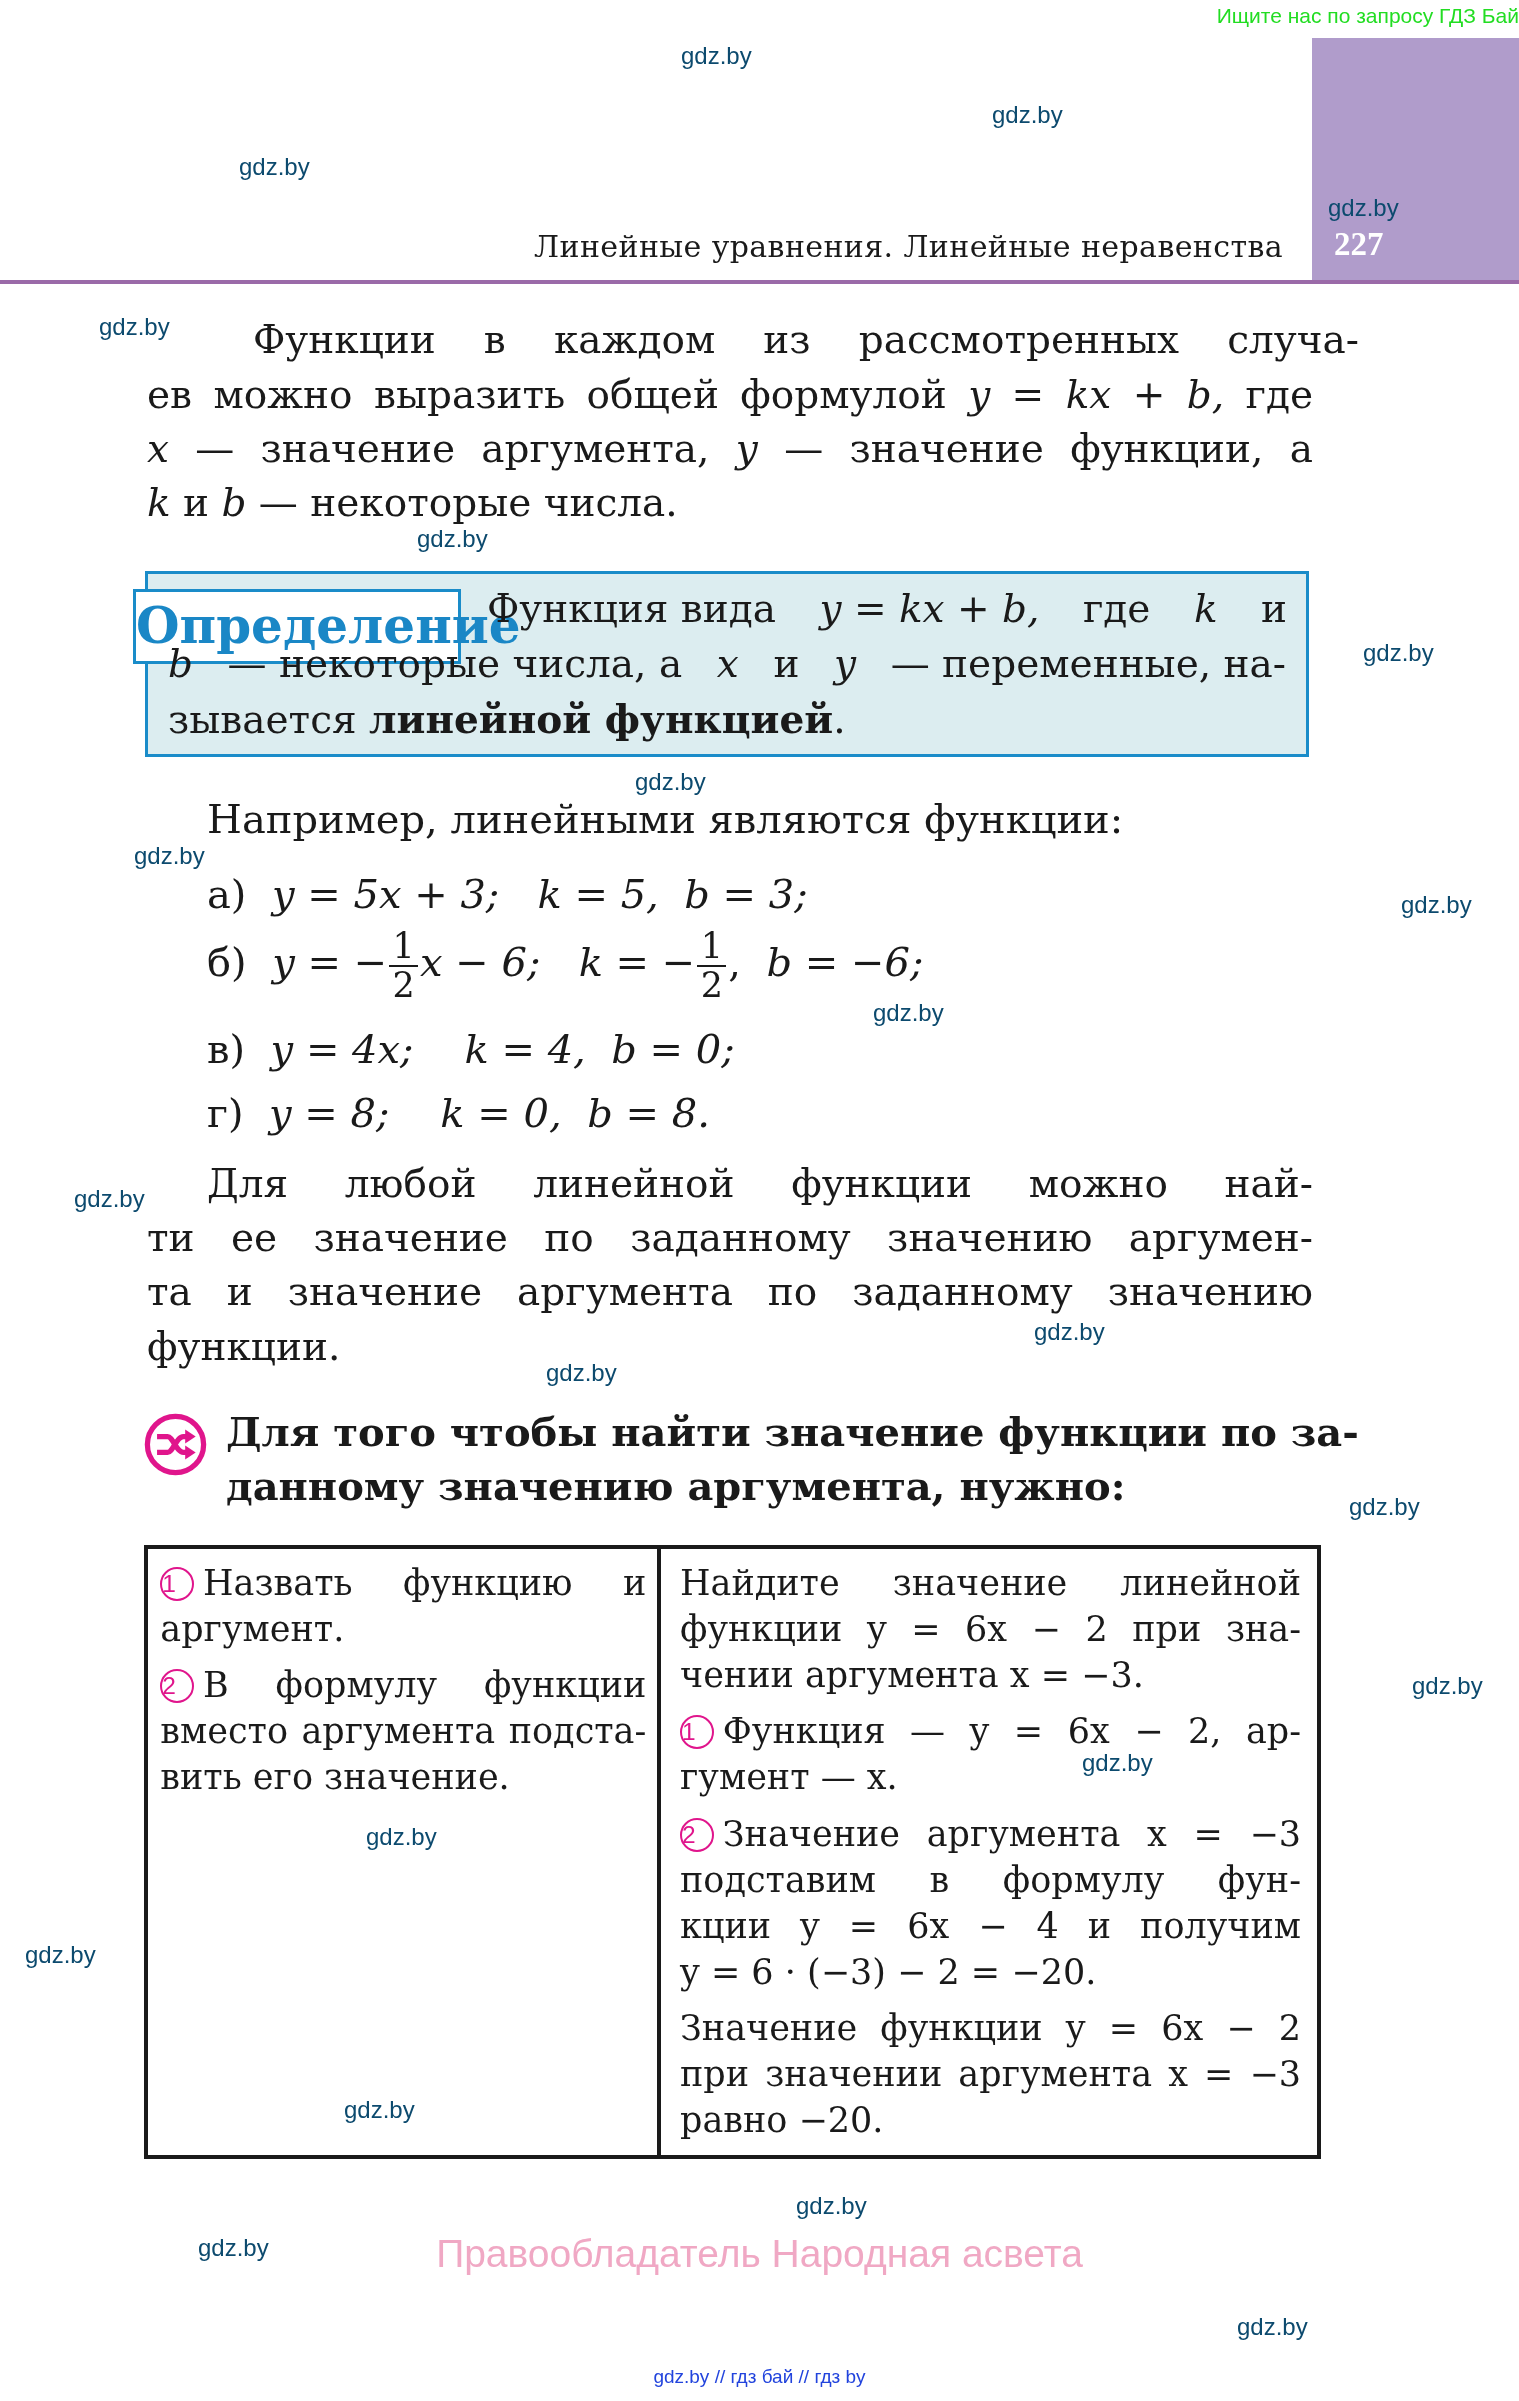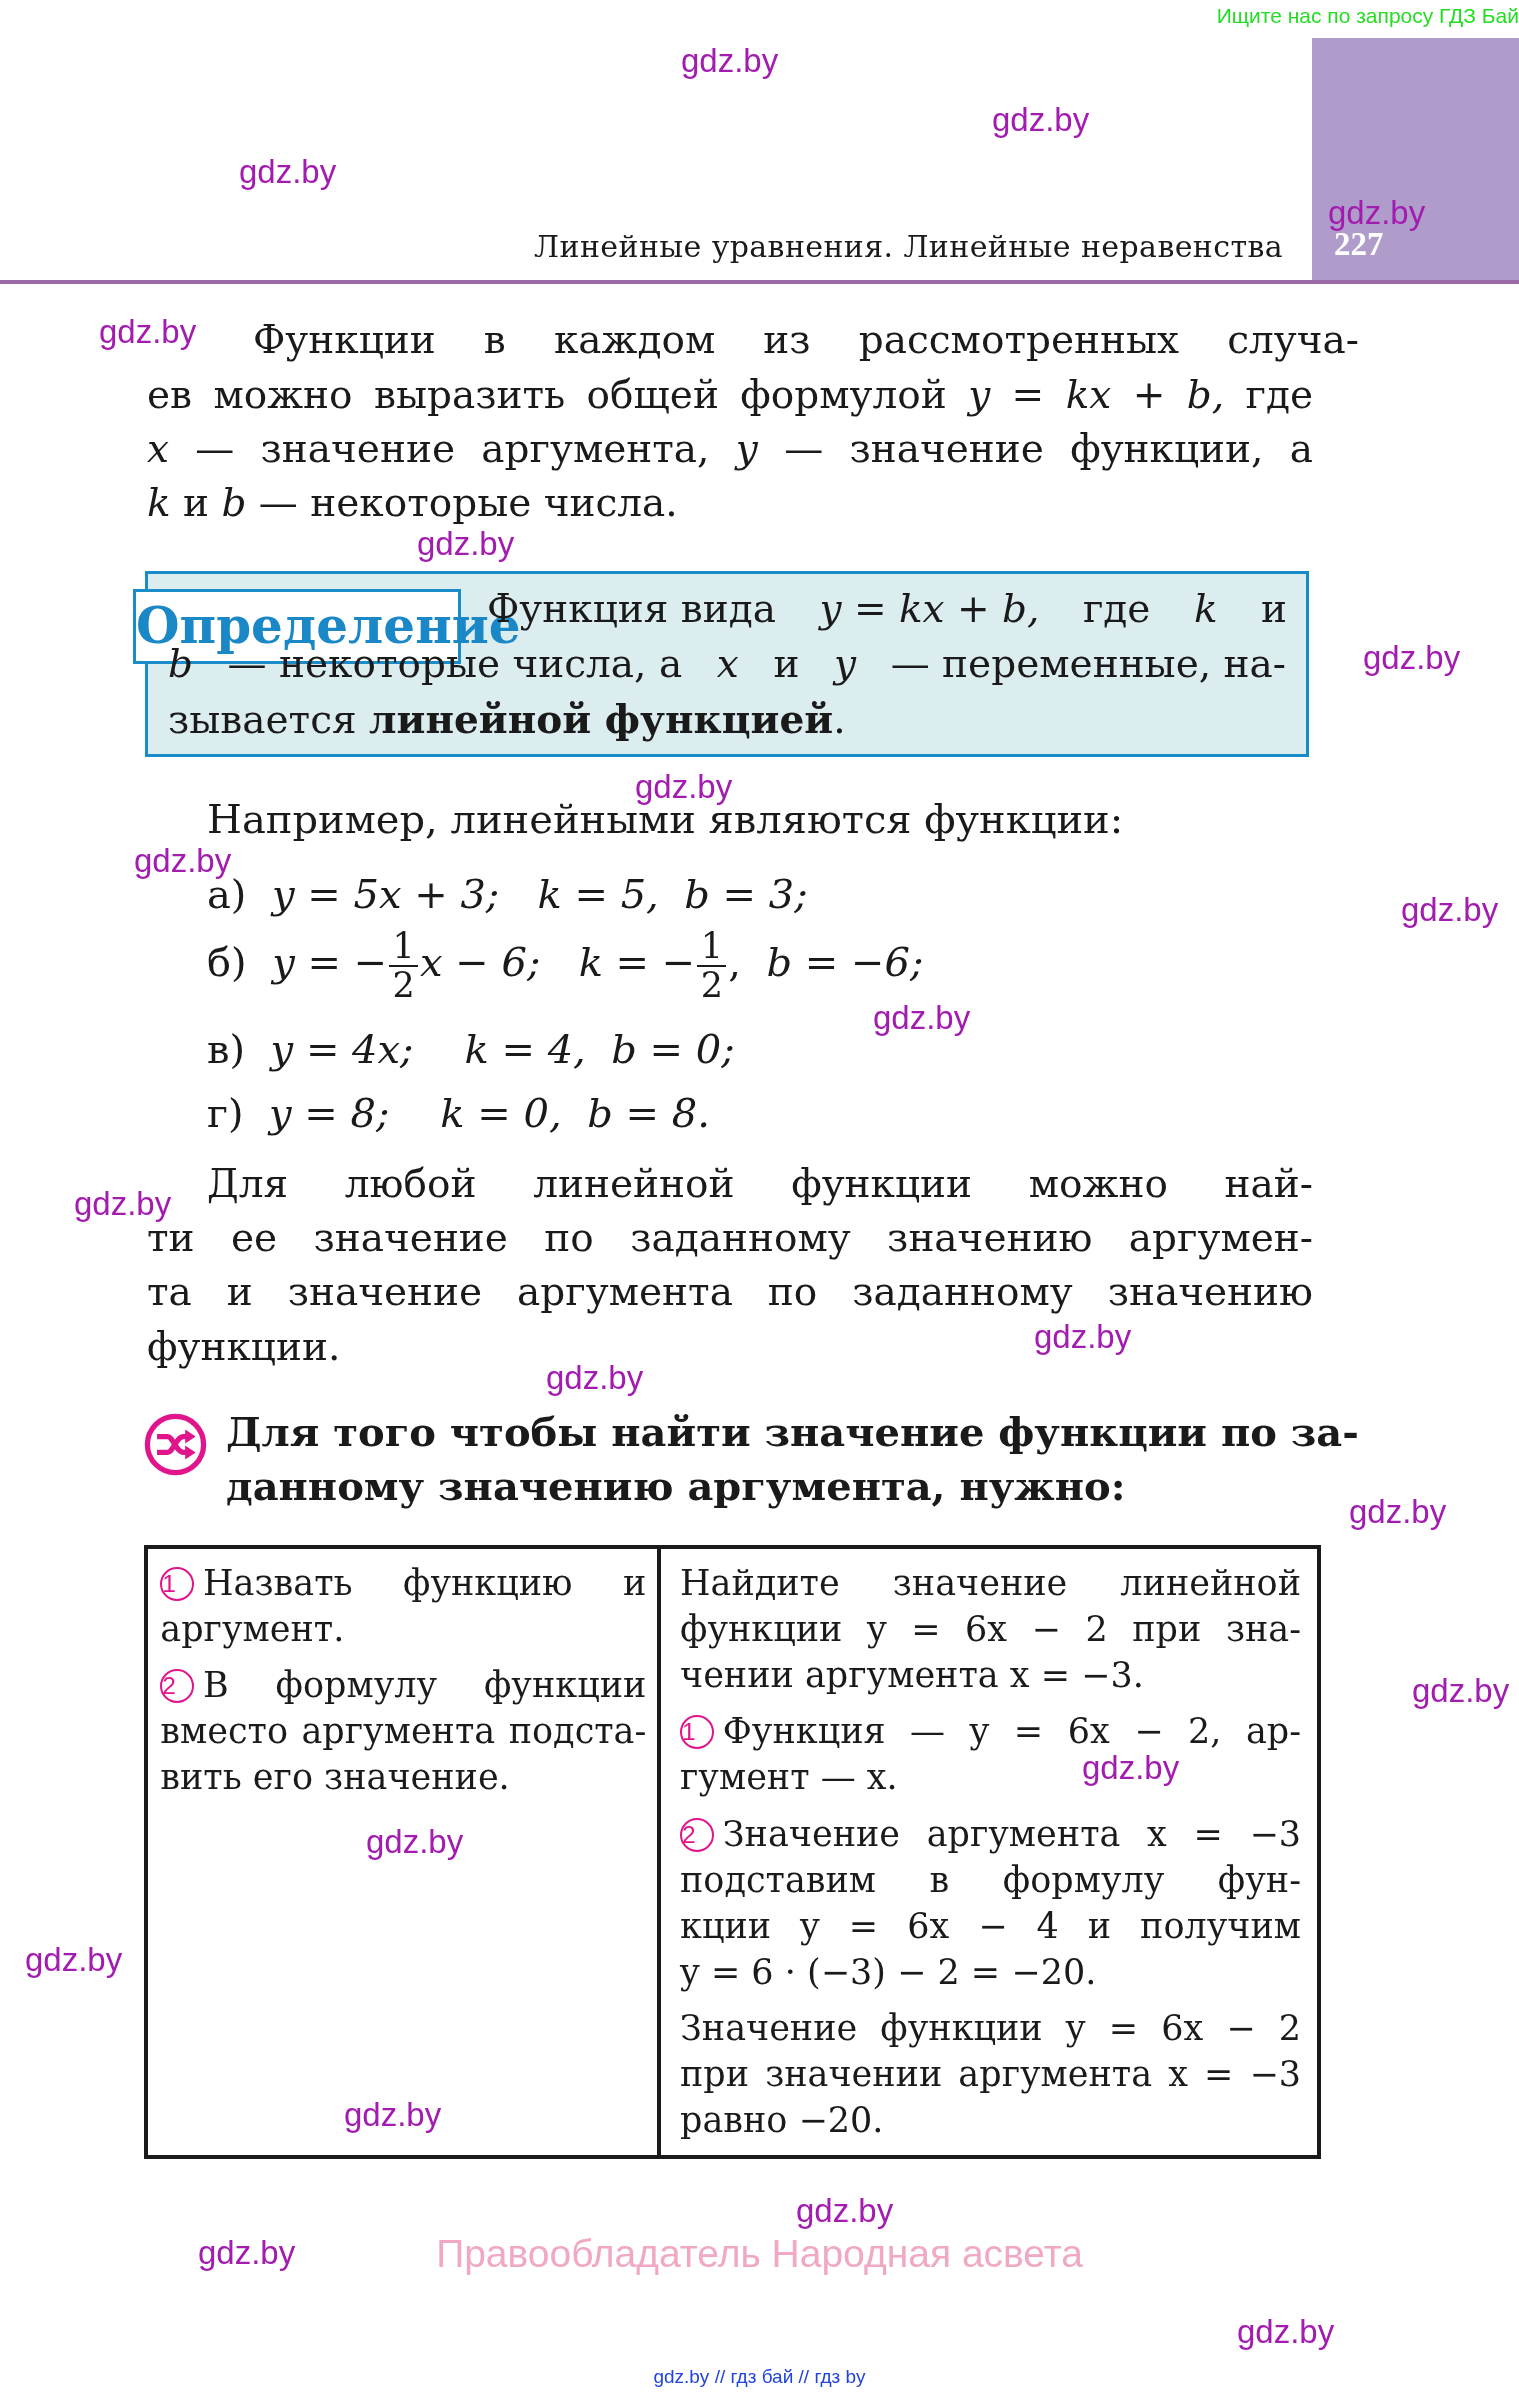--- a/index.html
+++ b/index.html
@@ -1,18 +1,18 @@
 <!DOCTYPE html>
 <html style="font-size:14px"><head>
 <meta charset="utf-8">
 <style>
   html, body { margin:0; padding:0; }
   body { width:1519px; height:2401px; position:relative; background:#ffffff; overflow:hidden;
          font-family:"DejaVu Serif", serif; color:#1a1a1a; }
-  .wm { position:absolute; font-family:"Liberation Sans", sans-serif; font-size:33px; color:#a21caf; white-space:nowrap; }
+  .wm { position:absolute; font-family:"Liberation Sans", sans-serif; font-size:24px; color:#0c4a6e; white-space:nowrap; }
   .top-banner { position:absolute; left:0; width:1519px; top:3.5px; text-align:right;
                 font-family:"Liberation Sans", sans-serif; font-size:21px; color:#22dd22; }
   .page-tab { position:absolute; left:1312px; top:38px; width:207px; height:243px; background:#b09ccb; }
   .page-num { position:absolute; left:1334px; top:226px; font-family:Liberation Serif, serif;
               font-weight:bold; font-size:33px; color:#ffffff; }
   .header-line { position:absolute; left:0; top:280px; width:1519px; height:3.5px; background:#9a6aa8; }
   .running-title { position:absolute; right:236px; top:229px; font-family:"DejaVu Serif", serif;
                    font-size:30px; color:#1a1a1a; white-space:nowrap; letter-spacing:0.4px; }
   .para { position:absolute; left:147px; width:1166px; font-size:39px; line-height:54px;
           text-align:justify; text-align-last:justify; }

